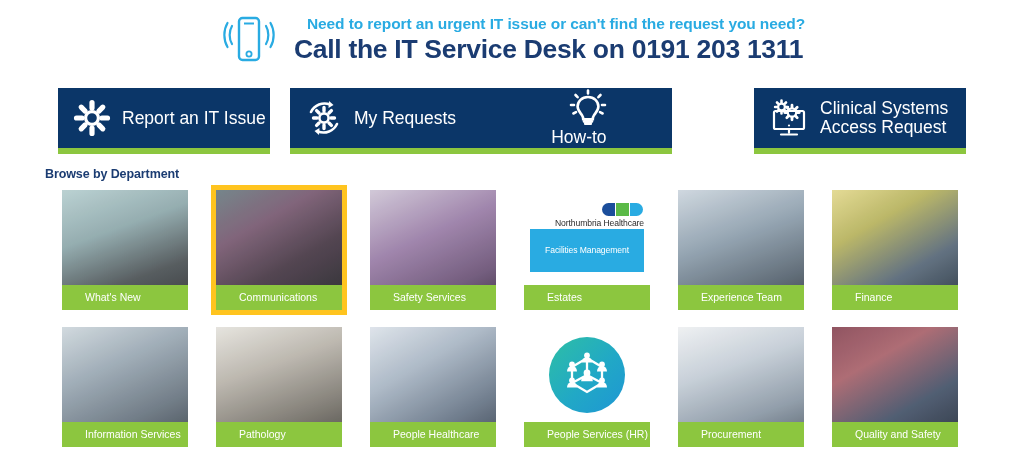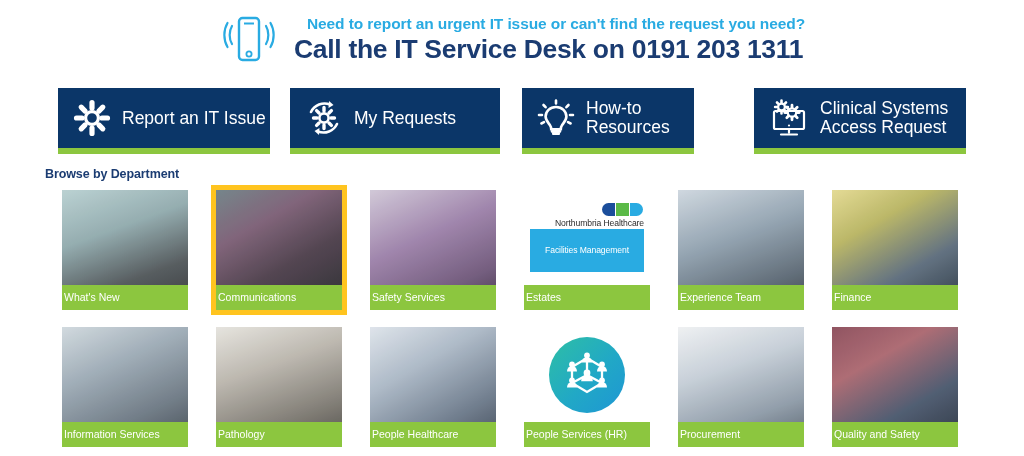--- a/index.html
+++ b/index.html
@@ -37,21 +37,21 @@
     padding-left:14px; cursor:pointer;
   }
   .nav-btn .nav-underline{
     position:absolute; left:0; bottom:-6px; width:100%; height:6px; background:#8CC63F;
   }
   .nav-ico{flex:0 0 auto; margin-right:10px; display:flex; align-items:center; justify-content:center;}
   .nav-label{font-size:17.5px; font-weight:400; line-height:19px; white-space:pre-line;}
 
   .nav-b0{left:58px; width:212px;}
   .nav-b1{left:290px; width:210px;}
-  .nav-b2{left:522px; width:172px;}
+  .nav-b2{left:500px; width:172px;flex-direction:column;}
   .nav-b3{left:754px; width:212px;}
 
   
   .browse-heading{
     position:absolute; left:45px; top:167px;
     color:#1B3C72; font-size:12.5px; font-weight:bold; letter-spacing:-0.1px;
   }
 
   
   .grid{position:absolute; left:0; top:0; width:1024px; height:456px;}
@@ -62,21 +62,21 @@
   .tile-media{
     position:absolute; left:0; top:0; width:100%; height:100%;
     background:#ffffff; overflow:hidden;
   }
   .tile.selected{
     outline:5px solid #FFC41F; outline-offset:0;
   }
   .tile-caption{
     position:absolute; left:0; bottom:0; width:100%; height:25px;
     background:#8CC63F; color:#ffffff;
-    font-size:10.5px; line-height:25px; padding-left:2px;
+    font-size:10.5px; line-height:25px; padding-left:23px;
     box-sizing:border-box; white-space:nowrap; overflow:hidden;
   }
 
   
   .ph{position:absolute;inset:0;}
   .ph.p1{background:linear-gradient(160deg,#b7cfd0 0%,#8fa9ac 35%,#4d5356 70%,#2e3133 100%);}
   .ph.p2{background:linear-gradient(150deg,#6d7f84 0%,#7a5c73 30%,#4a3b48 60%,#222428 100%);}
   .ph.p3{background:linear-gradient(155deg,#cfc6d6 0%,#9b7fa8 40%,#6d5578 75%,#3c2e45 100%);}
   .ph.p4{background:linear-gradient(160deg,#cdd6de 0%,#8fa0ae 40%,#5b6874 75%,#333c45 100%);}
   .ph.p5{background:linear-gradient(150deg,#e3d98f 0%,#b7b35f 30%,#5a6a7a 65%,#23303c 100%);}

